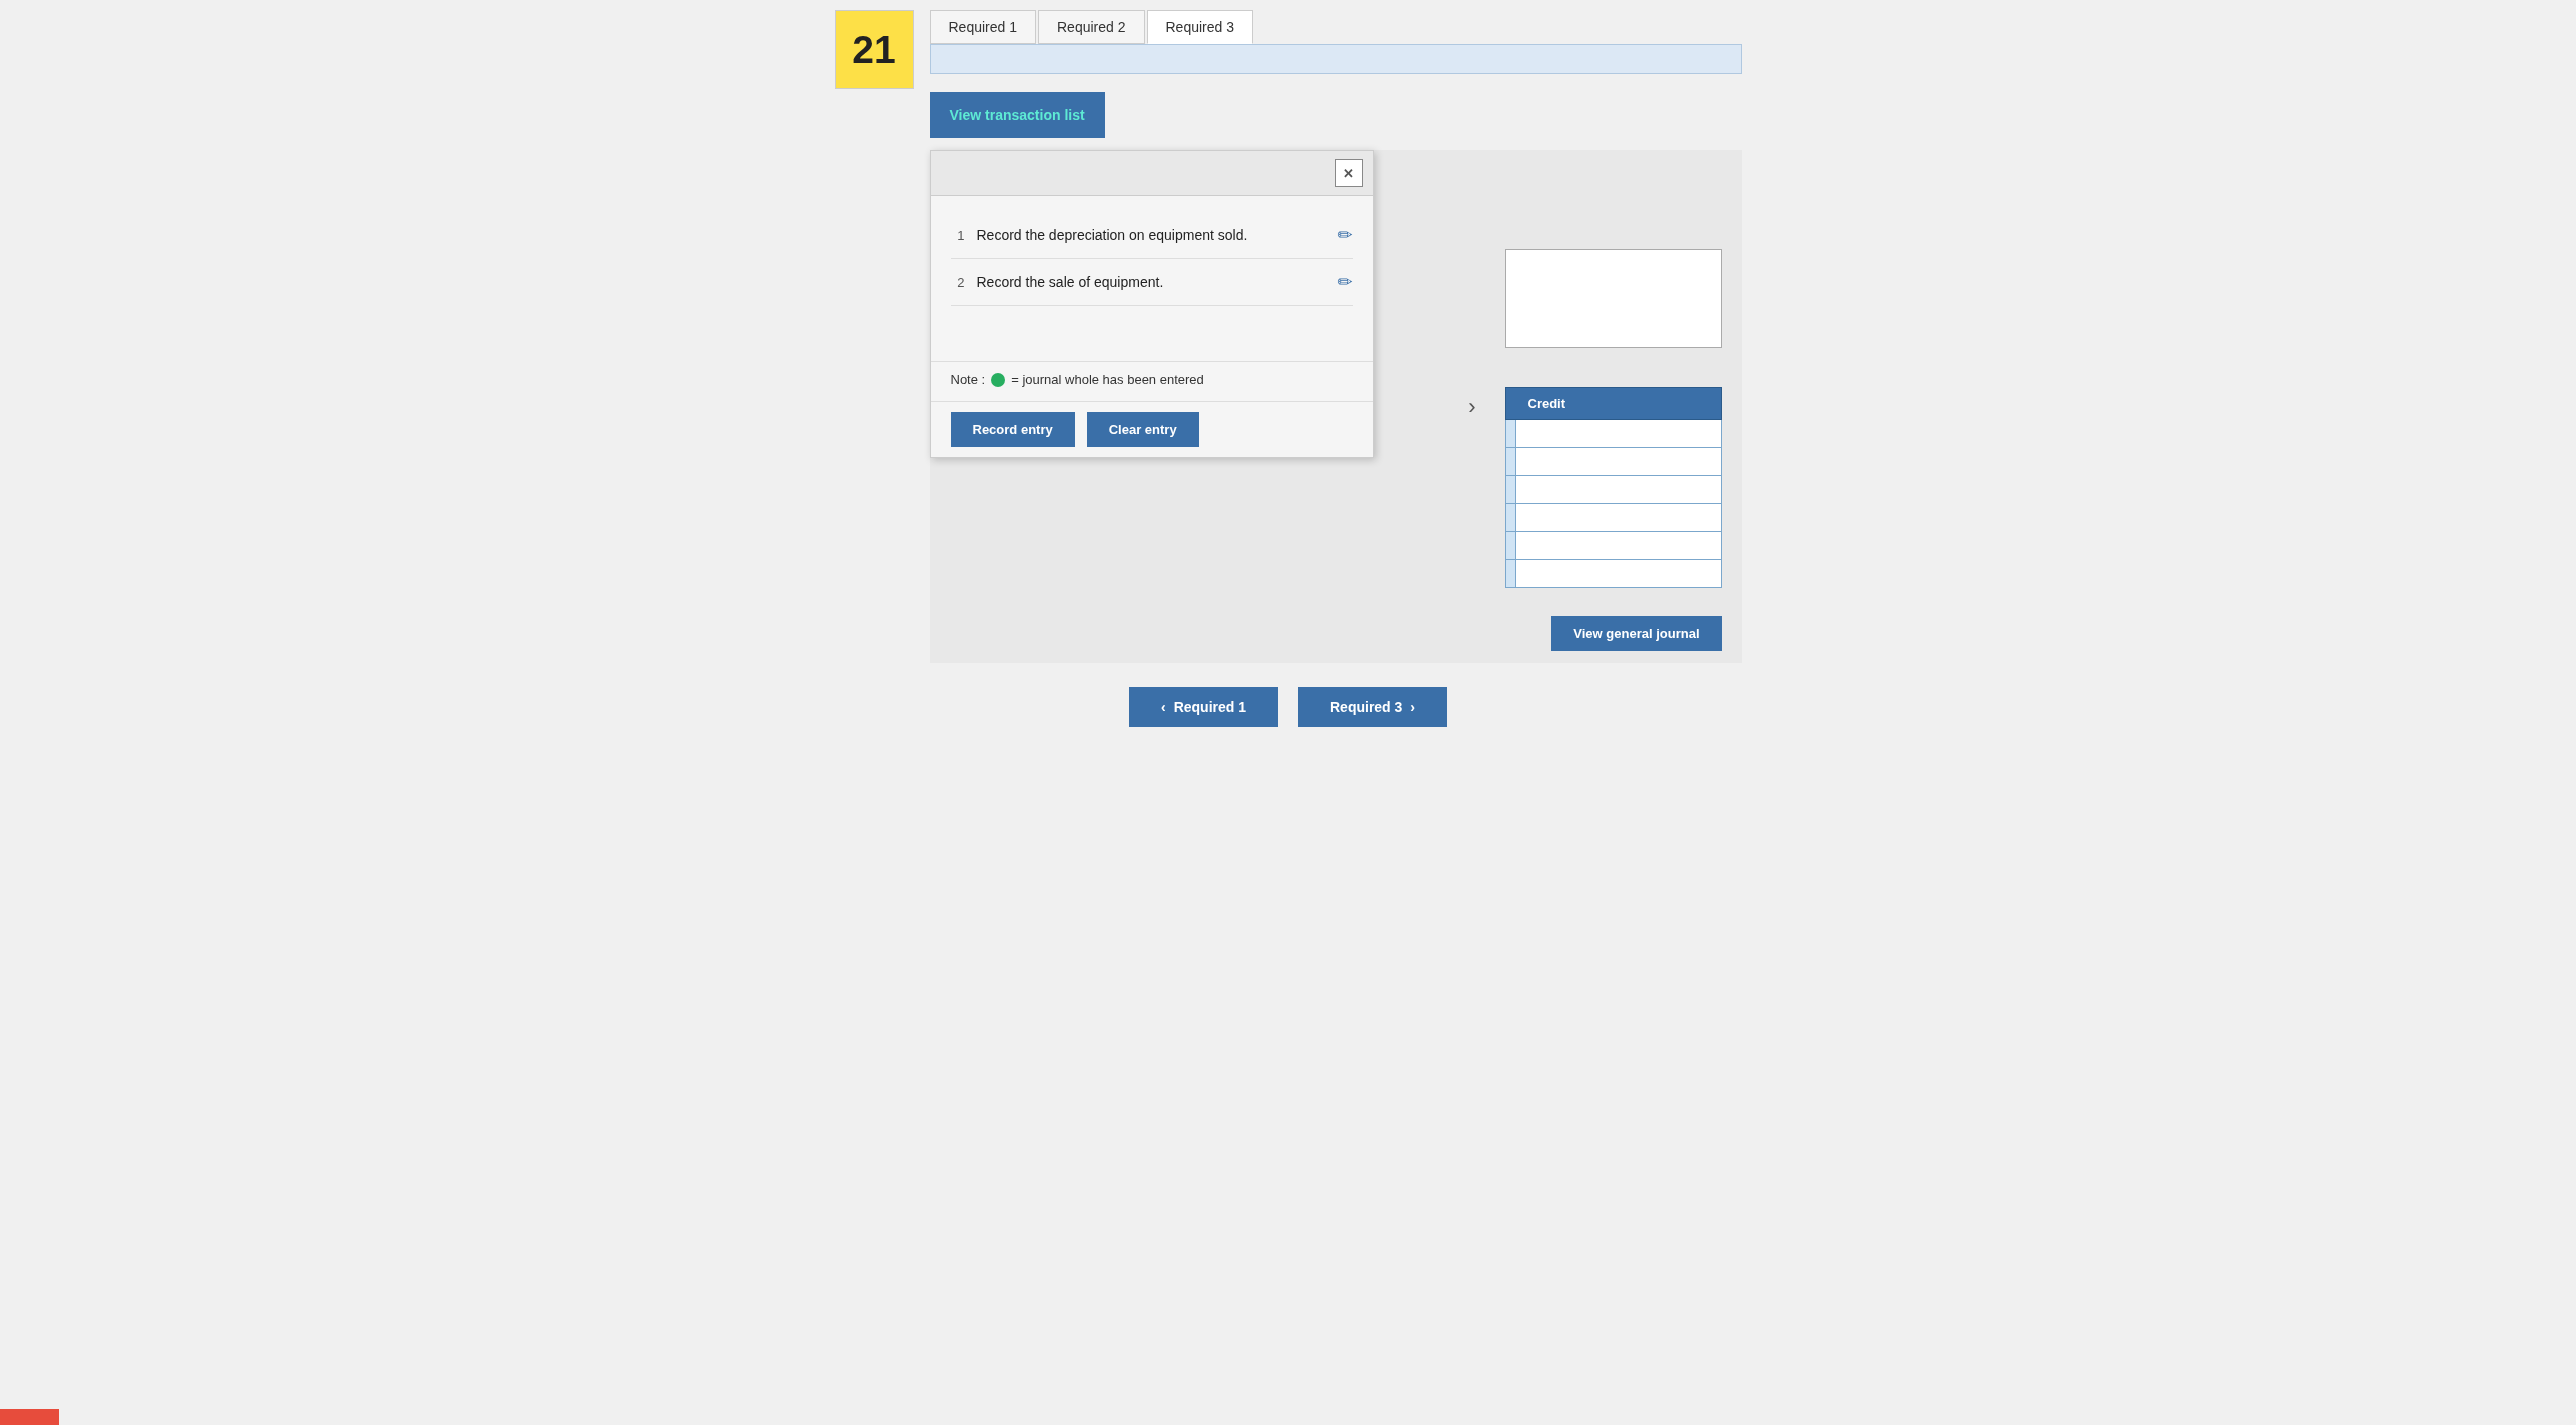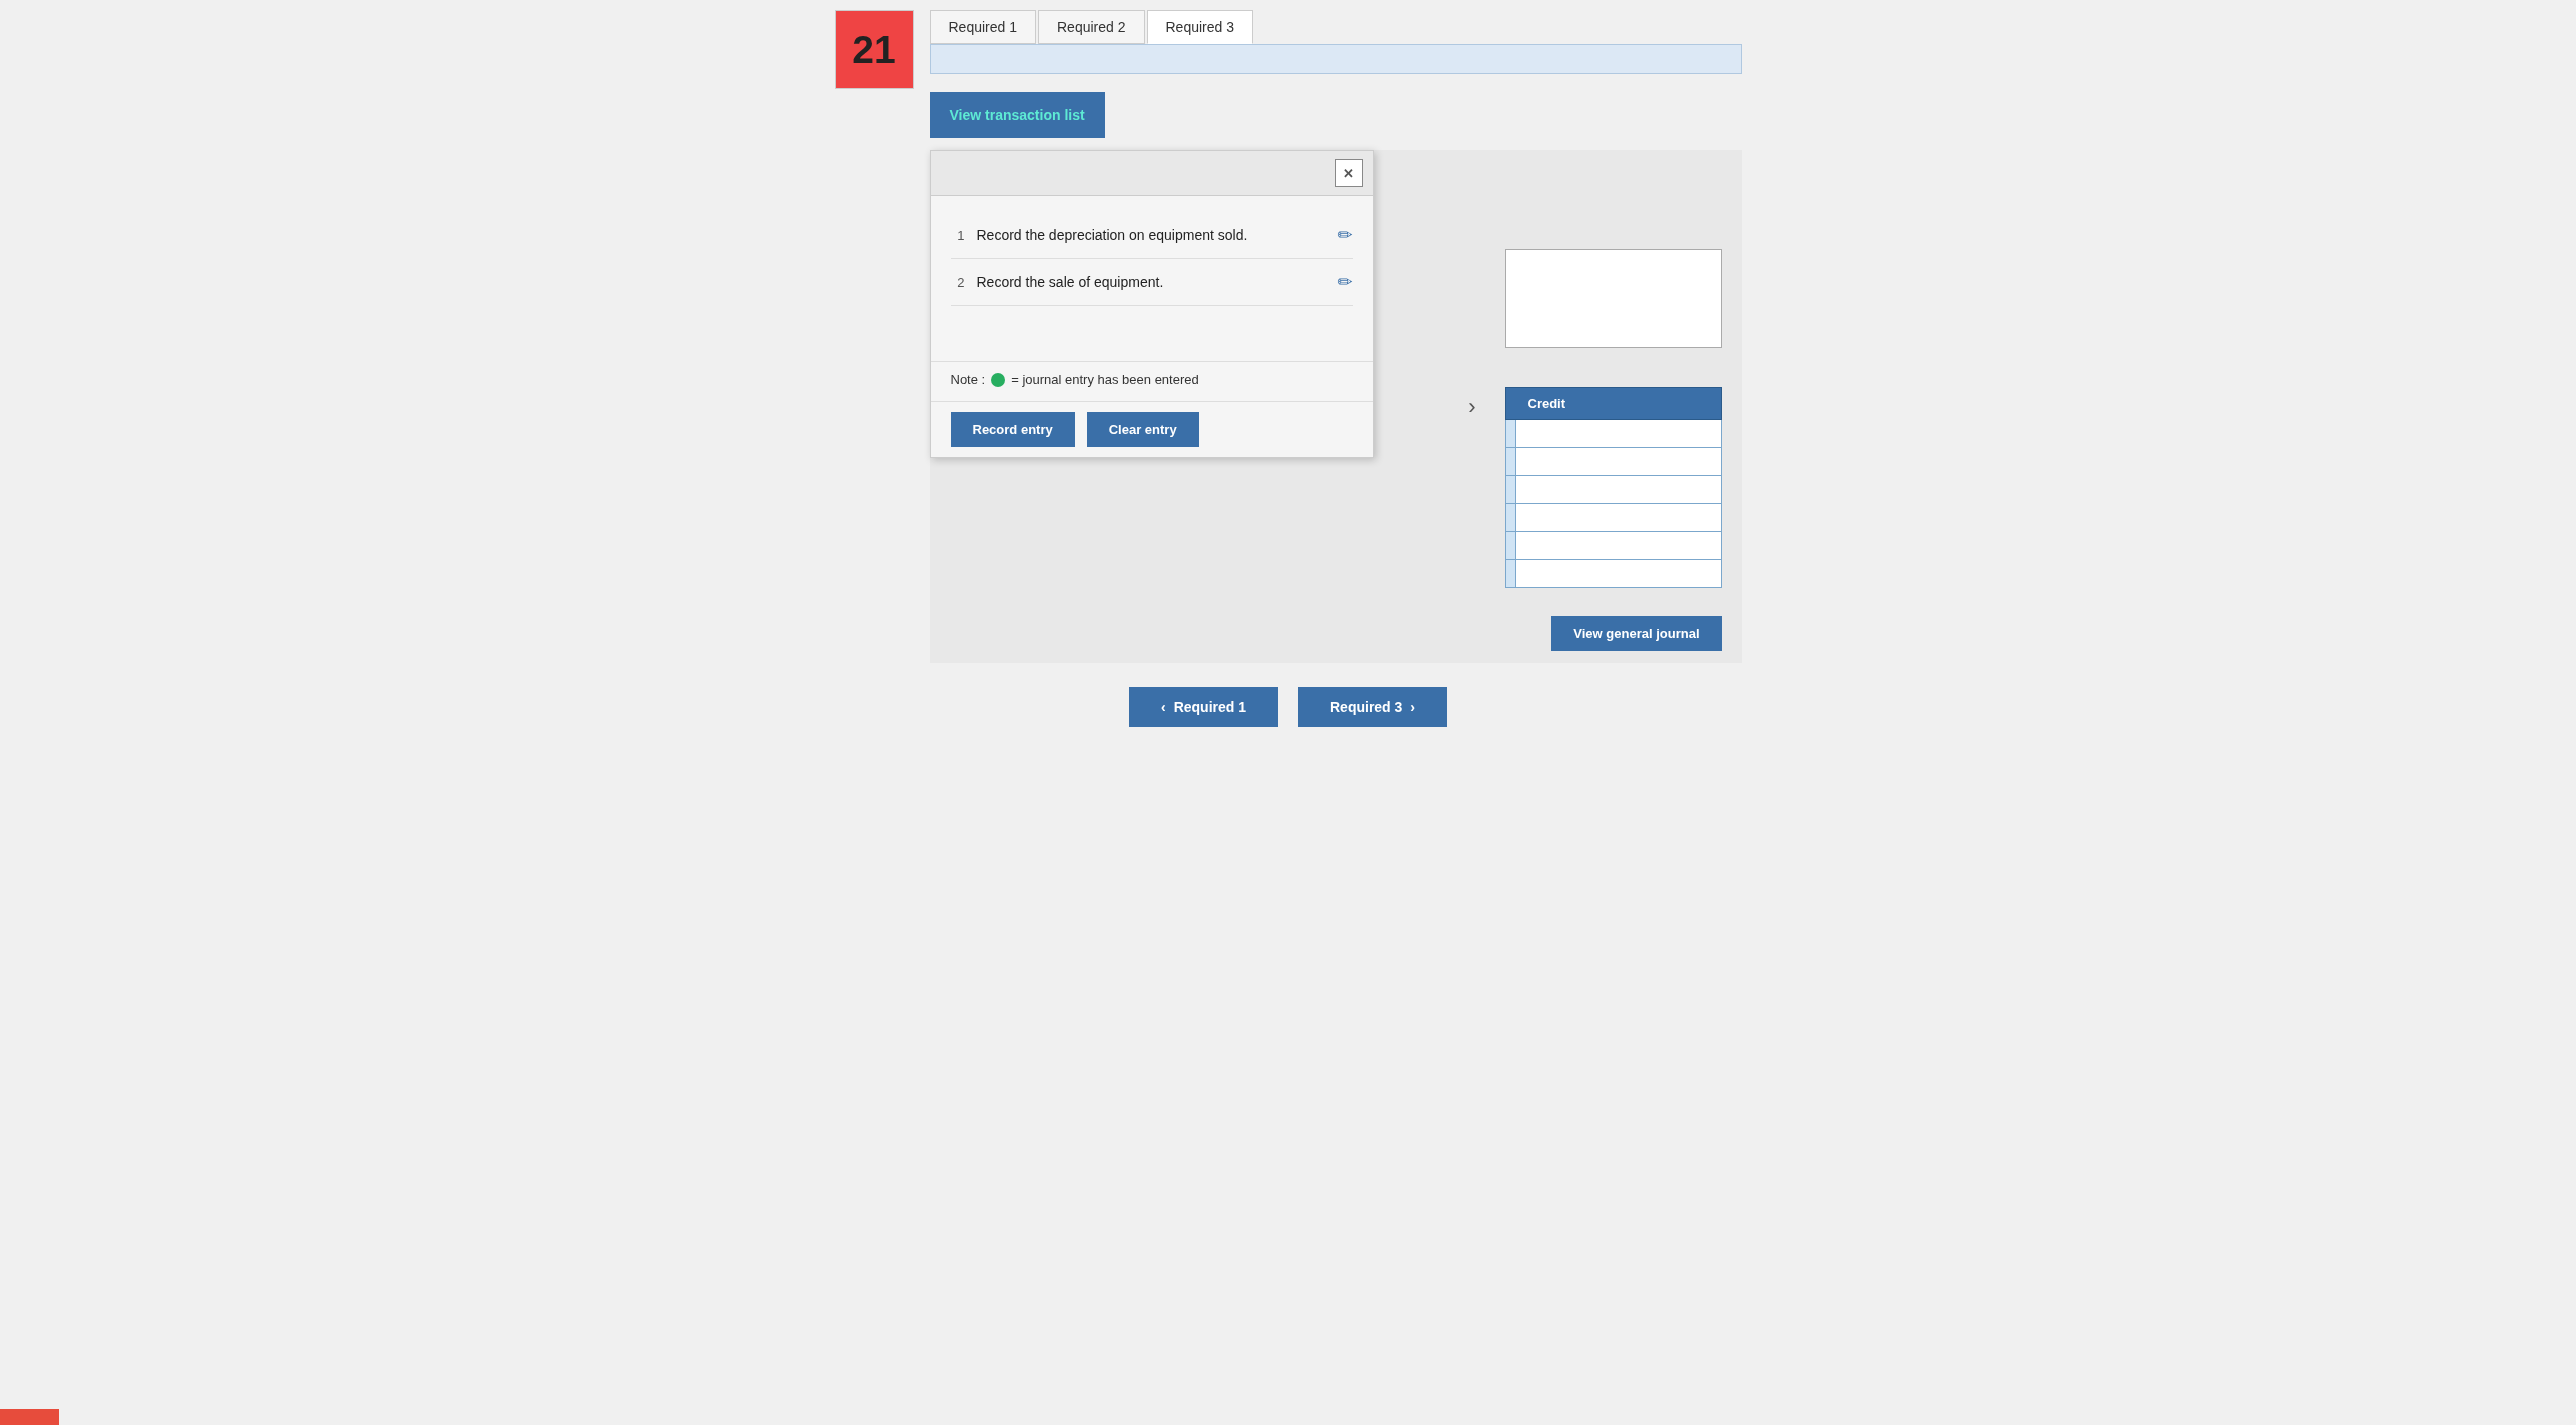--- a/index.html
+++ b/index.html
@@ -19,21 +19,21 @@
     
     .top-area {
       display: flex;
       align-items: flex-start;
       gap: 16px;
       margin-bottom: 16px;
     }
 
     .question-number-box {
       border: 1.5px solid #ccc;
-      background: #ef4444;
+      background: #fde047;
       width: 79px;
       height: 79px;
       display: flex;
       align-items: center;
       justify-content: center;
       font-size: 39px;
       font-weight: bold;
       color: #222;
       flex-shrink: 0;
     }
@@ -366,21 +366,21 @@
               </div>
               <span class="edit-icon">✏</span>
             </div>
 
             <div class="popup-spacer"></div>
           </div>
 
           <div class="note-area">
             <span>Note :</span>
             <span class="green-dot"></span>
-            <span> = journal entry has been entered</span>
+            <span> = journal whole has been entered</span>
           </div>
 
           <div class="popup-buttons">
             <button class="popup-btn">Record entry</button>
             <button class="popup-btn">Clear entry</button>
           </div>
         </div>
 
         <div class="nav-arrow">›</div>
 

